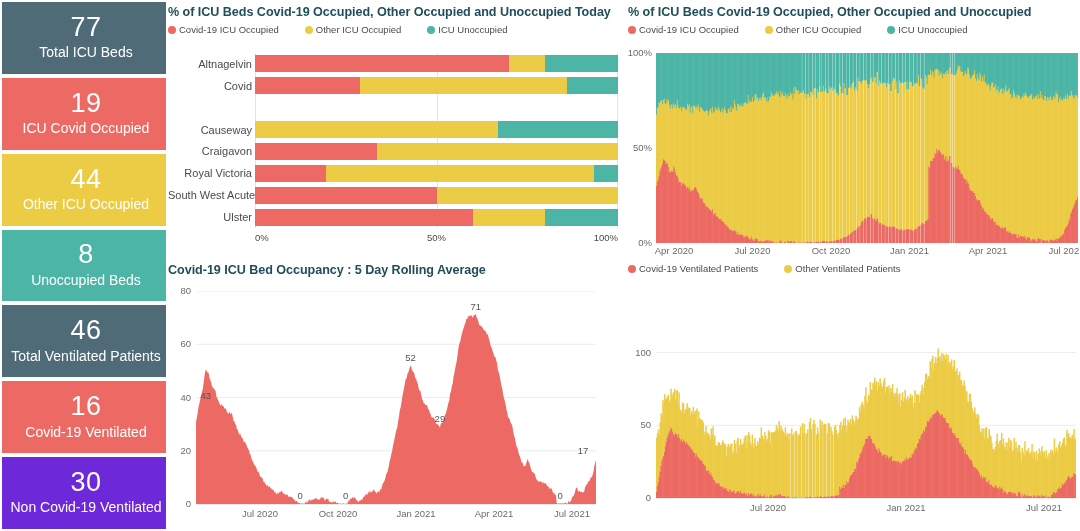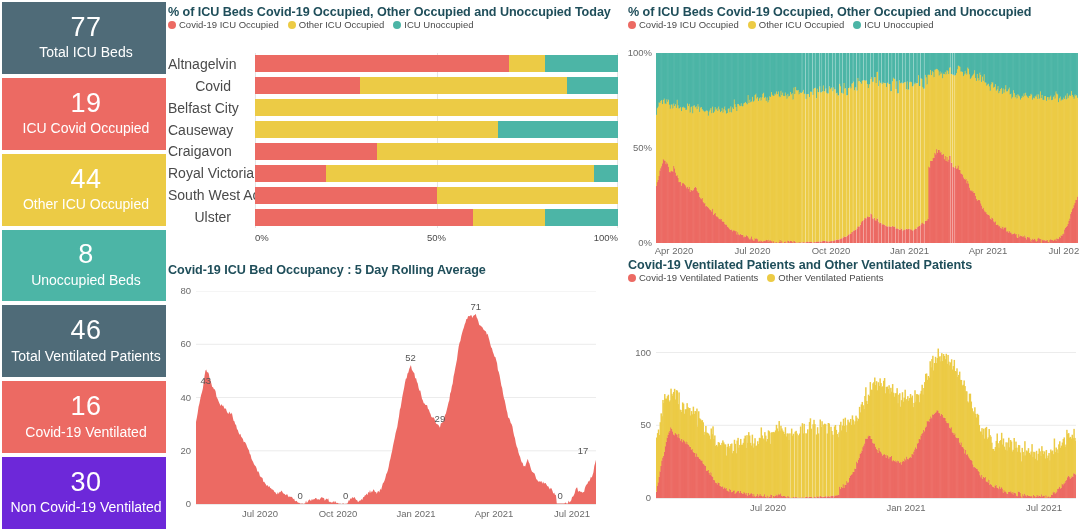--- a/index.html
+++ b/index.html
@@ -56,21 +56,22 @@
   .panel-title {
     font-size: 12.6px;
     font-weight: bold;
     color: #1f4e5a;
     white-space: nowrap;
     letter-spacing: -0.05px;
   }
   .legend {
     display: flex;
     align-items: center;
-    gap: 9px;
+    gap: 26px;
+    margin-top: 5px;
   }
   .legend-item {
     display: flex;
     align-items: center;
     gap: 3px;
     font-size: 9.5px;
     color: #4a4a4a;
     white-space: nowrap;
   }
   .legend-dot {
@@ -89,22 +90,22 @@
   .hbar-row {
     position: absolute;
     left: 0;
     width: 450px;
     display: flex;
     align-items: center;
   }
   .hbar-label {
     width: 87px;
     text-align: right;
-    padding-right: 24px;
-    font-size: 14px;
+    padding-right: 3px;
+    font-size: 11px;
     color: #4a4a4a;
     white-space: nowrap;
     flex: 0 0 auto;
   }
   .hbar-track {
     position: relative;
     height: 17px;
     flex: 1 1 auto;
     display: flex;
   }
@@ -249,26 +250,20 @@
             <div class="hbar-seg" title="Other ICU Occupied: 10%" style="width: 10%; background: rgb(236, 203, 69);"></div>
             <div class="hbar-seg" title="ICU Unoccupied: 20%" style="width: 20%; background: rgb(76, 181, 166);"></div>
           </div>
         </div>
         <div class="hbar-row" style="top: 21.875px; height: 21.875px;">
           <div class="hbar-label">Covid</div>
           <div class="hbar-track">
             <div class="hbar-seg" title="Covid-19 ICU Occupied: 29%" style="width: 29%; background: rgb(236, 106, 99);"></div>
             <div class="hbar-seg" title="Other ICU Occupied: 57%" style="width: 57%; background: rgb(236, 203, 69);"></div>
             <div class="hbar-seg" title="ICU Unoccupied: 14%" style="width: 14%; background: rgb(76, 181, 166);"></div>
-          </div>
-        </div>
-        <div class="hbar-row" style="top: 43.75px; height: 21.875px;">
-          <div class="hbar-label">Belfast City</div>
-          <div class="hbar-track">
-            <div class="hbar-seg" title="Other ICU Occupied: 100%" style="width: 100%; background: rgb(236, 203, 69);"></div>
           </div>
         </div>
         <div class="hbar-row" style="top: 65.625px; height: 21.875px;">
           <div class="hbar-label">Causeway</div>
           <div class="hbar-track">
             <div class="hbar-seg" title="Other ICU Occupied: 67%" style="width: 67%; background: rgb(236, 203, 69);"></div>
             <div class="hbar-seg" title="ICU Unoccupied: 33%" style="width: 33%; background: rgb(76, 181, 166);"></div>
           </div>
         </div>
         <div class="hbar-row" style="top: 87.5px; height: 21.875px;">
@@ -1696,33 +1691,32 @@
         <div class="yaxis-label" style="right: 405px; top: 207px; width: 24px;">0</div>
         <div class="yaxis-label" style="right: 405px; top: 153.75px; width: 24px;">20</div>
         <div class="yaxis-label" style="right: 405px; top: 100.5px; width: 24px;">40</div>
         <div class="yaxis-label" style="right: 405px; top: 47.25px; width: 24px;">60</div>
         <div class="yaxis-label" style="right: 405px; top: -6px; width: 24px;">80</div>
         <div class="xaxis-label" style="left: 64px; top: 217px;">Jul 2020</div>
         <div class="xaxis-label" style="left: 142px; top: 217px;">Oct 2020</div>
         <div class="xaxis-label" style="left: 220px; top: 217px;">Jan 2021</div>
         <div class="xaxis-label" style="left: 298px; top: 217px;">Apr 2021</div>
         <div class="xaxis-label" style="left: 376px; top: 217px;">Jul 2021</div>
-        <div class="point-label" style="left: 9.7561px; top: 84px;">43</div>
+        <div class="point-label" style="left: 9.7561px; top: 99px;">43</div>
         <div class="point-label" style="left: 104.065px; top: 199px;">0</div>
         <div class="point-label" style="left: 149.593px; top: 199px;">0</div>
         <div class="point-label" style="left: 214.634px; top: 60.55px;">52</div>
         <div class="point-label" style="left: 243.902px; top: 121.787px;">29</div>
         <div class="point-label" style="left: 279.675px; top: 9.9625px;">71</div>
         <div class="point-label" style="left: 364.228px; top: 199px;">0</div>
         <div class="point-label" style="left: 386.992px; top: 153.738px;">17</div>
       </div>
   </div>
 
   <div class="panel" id="panel-ventilated">
-    <div class="panel-title">Covid-19 Ventilated Patients and Other Ventilated Patients</div>
     <div class="legend" id="legend-ventilated">
         <div class="legend-item">
           <span class="legend-dot" style="background: rgb(236, 106, 99);"></span>
           <span>Covid-19 Ventilated Patients</span>
         </div>
         <div class="legend-item">
           <span class="legend-dot" style="background: rgb(236, 203, 69);"></span>
           <span>Other Ventilated Patients</span>
         </div>
       </div>

